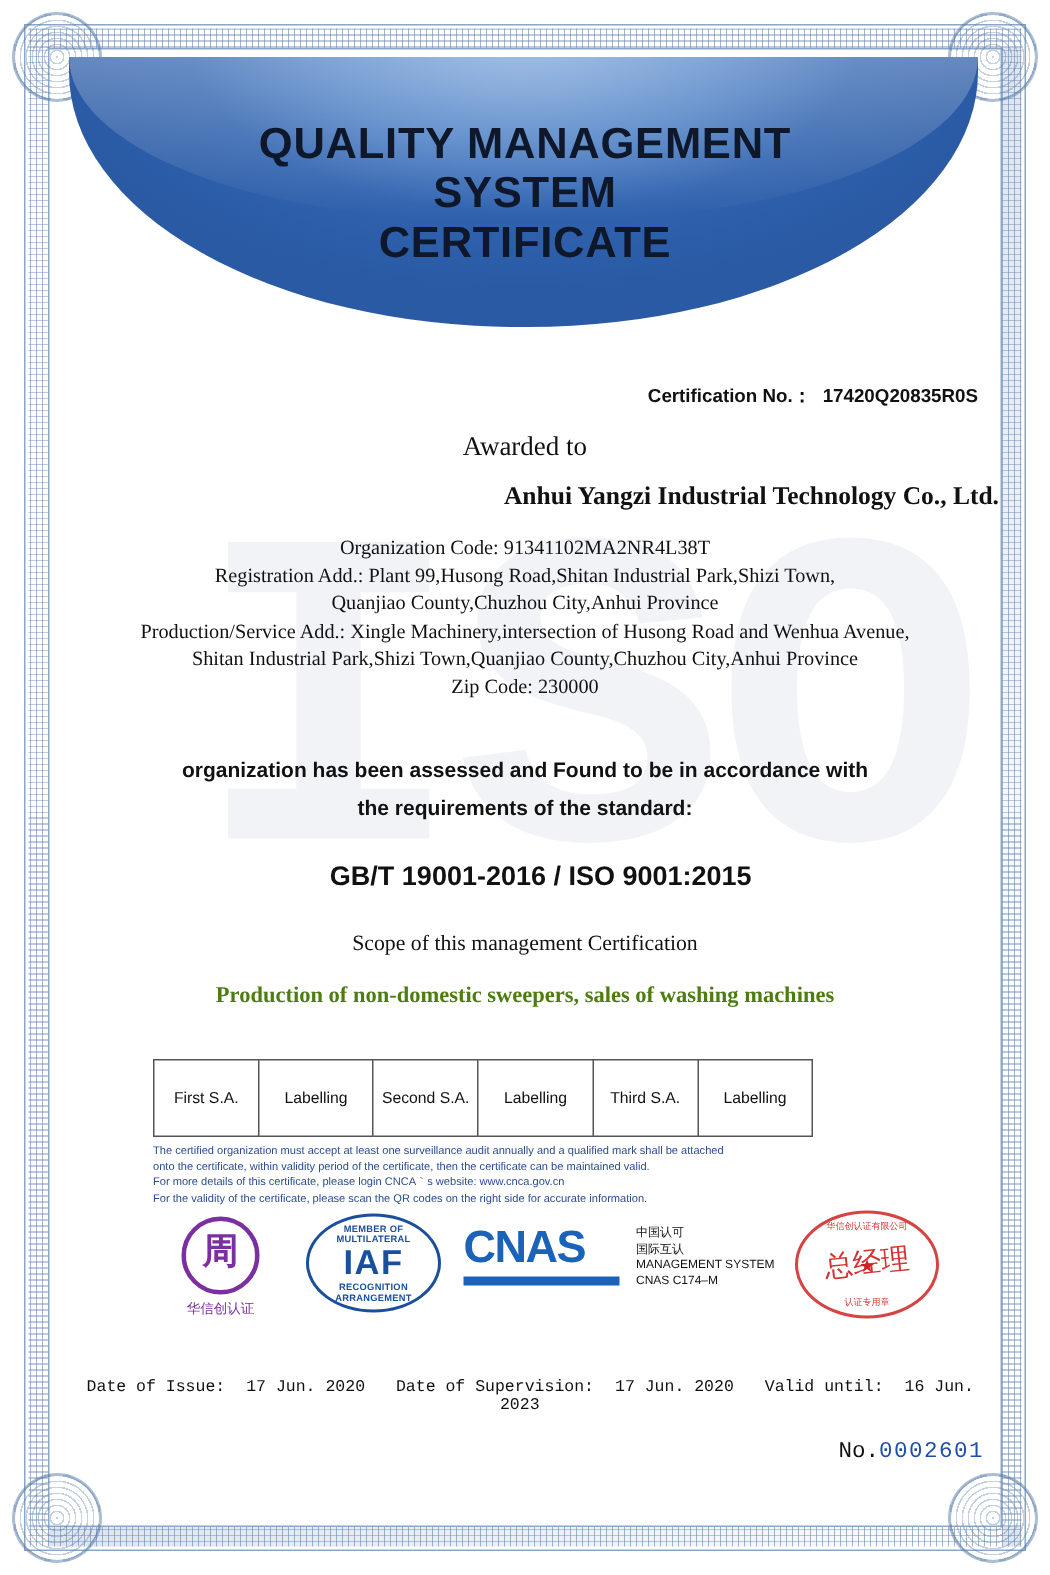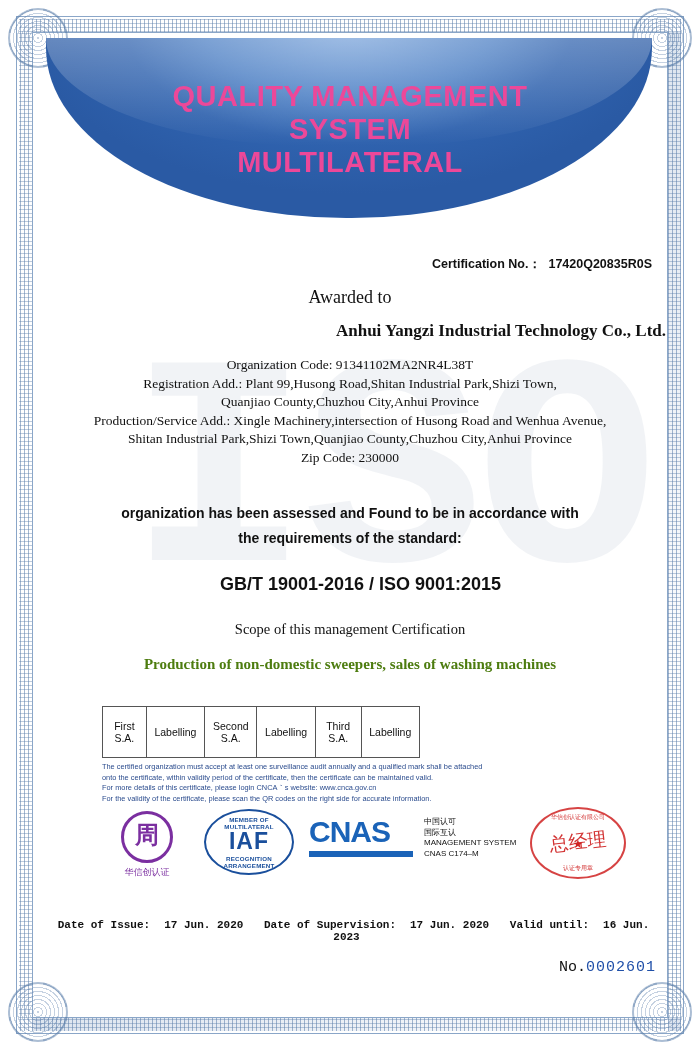--- a/index.html
+++ b/index.html
@@ -95,21 +95,21 @@
     left: 0; right: 0; top: 0; height: 60%;
     background: linear-gradient(180deg, rgba(255,255,255,0.28), rgba(255,255,255,0));
     border-bottom-left-radius: 300px 120px;
     border-bottom-right-radius: 300px 120px;
   }
   .header-title {
     position: absolute;
     left: 12px; right: 12px;
     top: 46px;
     text-align: center;
-    color: #ec4899;
+    color: #0f172a;
     font-family: "Liberation Sans", sans-serif;
     font-weight: bold;
     font-size: 29px;
     line-height: 33px;
     letter-spacing: 0.5px;
     z-index: 3;
   }
 
   .cert-no {
     position: absolute;
@@ -188,21 +188,21 @@
     font-size: 15px;
     font-weight: bold;
     color: #4d7c0f;
   }
 
   
   .surv-table {
     position: absolute;
     left: 68px;
     top: 672px;
-    width: 318px;
+    width: 440px;
     border-collapse: collapse;
     font-family: "Liberation Sans", sans-serif;
     font-size: 10.5px;
     color: #111;
   }
   .surv-table td {
     border: 1px solid #555;
     height: 50px;
     text-align: center;
     vertical-align: middle;
@@ -337,21 +337,21 @@
 
   .dates {
     position: absolute;
     left: 0; right: 0;
     top: 885px;
     text-align: center;
     font-family: "Liberation Mono", monospace;
     font-size: 11px;
     color: #111;
   }
-  .dates span { margin: 0 7px; font-weight: bold; }
+  .dates span { margin: 0 7px; }
   .address-line {
     position: absolute;
     left: 0; right: 0;
     top: 905px;
     text-align: center;
     font-family: "Liberation Mono", monospace;
     font-size: 10.5px;
     color: #111;
   }
   .serial {
@@ -378,21 +378,21 @@
   <div class="corner br"></div>
 
   <div class="watermark">ISO</div>
 
   <div class="content">
 
     <div class="header-arc"></div>
     <div class="header-title">
       <div>QUALITY MANAGEMENT</div>
       <div>SYSTEM</div>
-      <div>MULTILATERAL</div>
+      <div>CERTIFICATE</div>
     </div>
 
     <div class="cert-no">
       <span class="label">Certification No.：</span>
       <span class="value">17420Q20835R0S</span>
     </div>
 
     <div class="awarded">Awarded to</div>
     <div class="org-name">Anhui Yangzi Industrial Technology Co., Ltd.</div>
 

